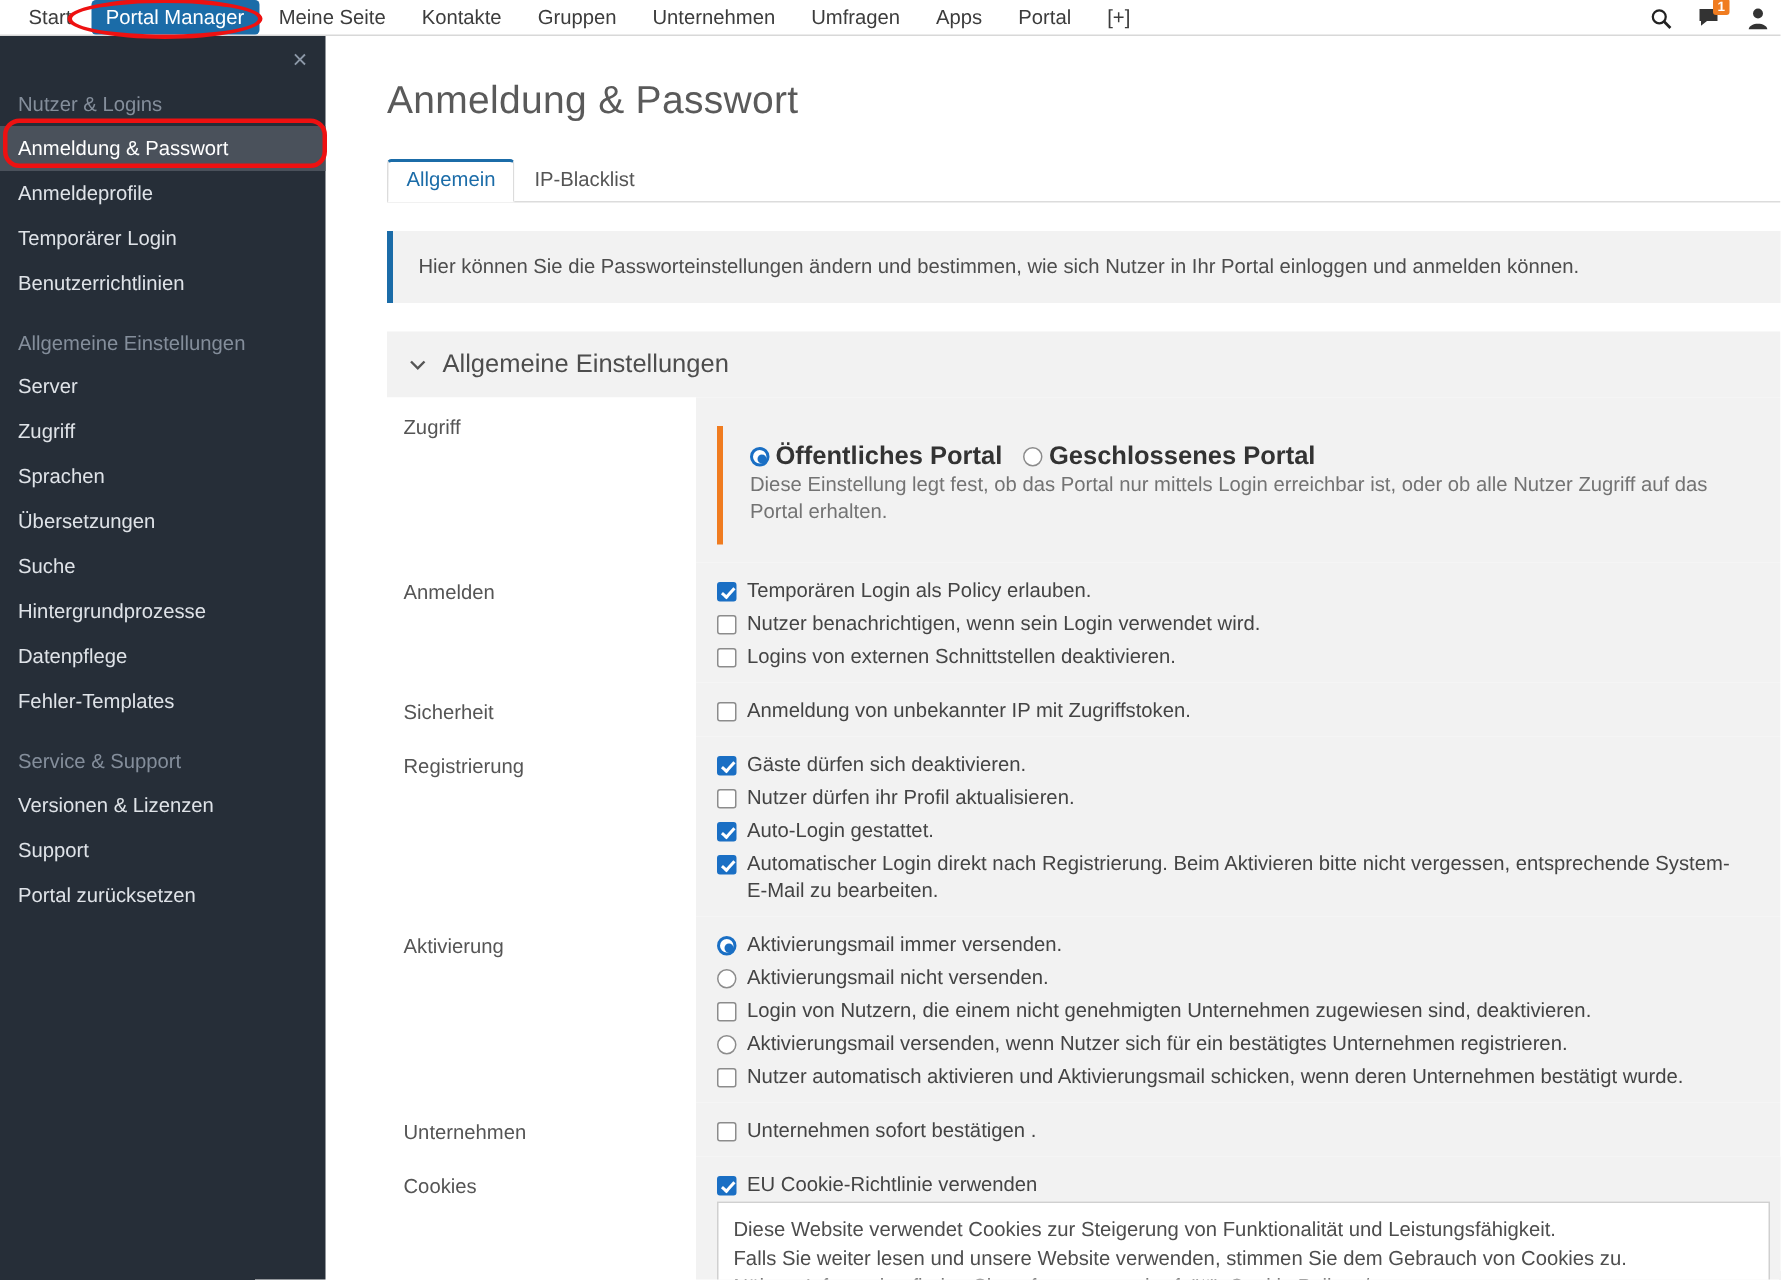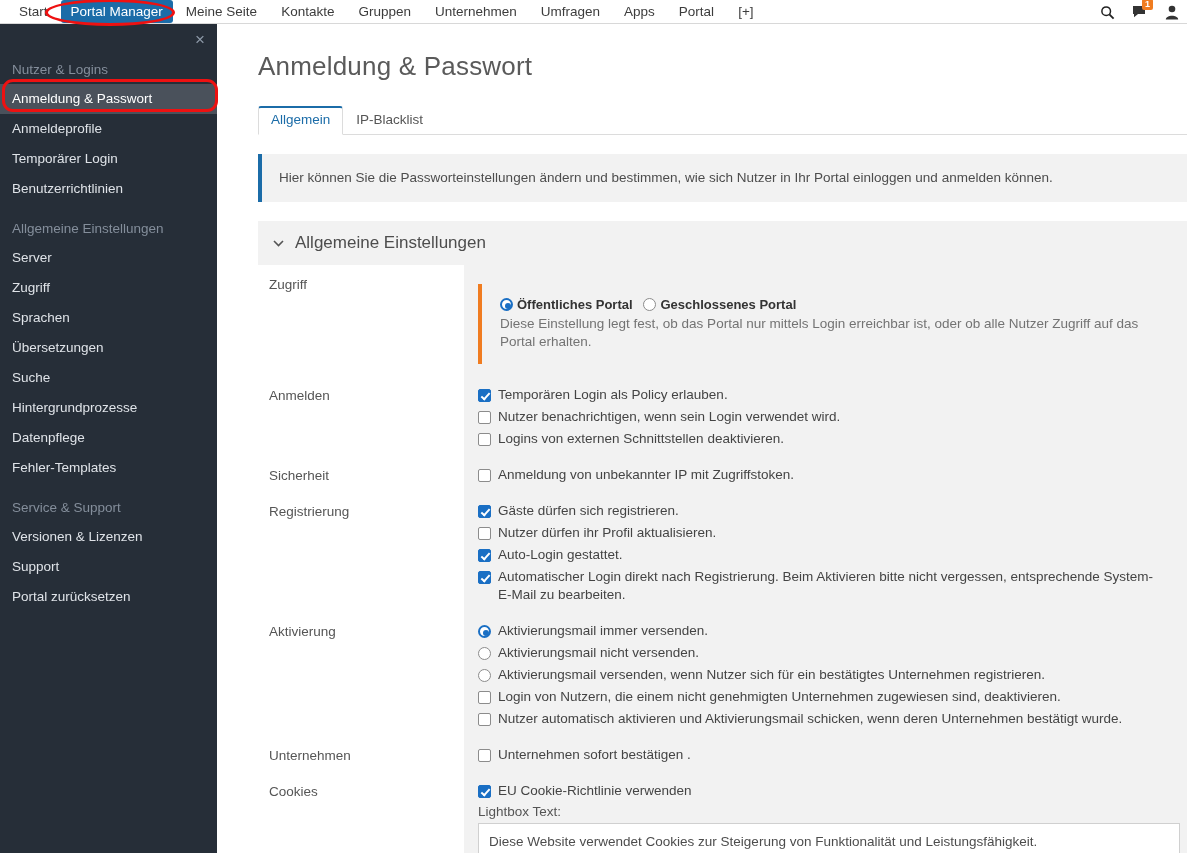--- a/index.html
+++ b/index.html
@@ -134,21 +134,21 @@
   .row-fields {
     flex: 1; background: #f2f2f2;
     padding: 8px 14px 6px 14px;
   }
 
   .accent-block {
     border-left: 4px solid #f07c20;
     padding: 11px 0 13px 18px;
     margin: 11px 0 6px 0;
   }
-  .radio-line { font-size: 13px; color: #333; line-height: 18px; }
+  .radio-line { font-size: 17px; color: #333; line-height: 18px; }
   .radio-inline-label { font-weight: bold; color: #333; }
   .hint {
     font-size: 13.5px; color: #737373; line-height: 18px;
     max-width: 660px; margin-top: 1px;
   }
 
   .opt {
     display: flex; align-items: flex-start; gap: 7px;
     font-size: 13.5px; color: #444;
     padding: 2px 0 2px 0; line-height: 18px; cursor: pointer;
@@ -335,21 +335,21 @@
             <span class="opt-text">Anmeldung von unbekannter IP mit Zugriffstoken.</span>
           </div>
         </div>
       </div>
 
       <div class="row">
         <div class="row-label">Registrierung</div>
         <div class="row-fields">
           <div class="opt">
             <span class="cb checked"></span>
-            <span class="opt-text">Gäste dürfen sich registrieren.</span>
+            <span class="opt-text">Gäste dürfen sich deaktivieren.</span>
           </div>
           <div class="opt">
             <span class="cb"></span>
             <span class="opt-text">Nutzer dürfen ihr Profil aktualisieren.</span>
           </div>
           <div class="opt">
             <span class="cb checked"></span>
             <span class="opt-text">Auto-Login gestattet.</span>
           </div>
           <div class="opt">
@@ -364,29 +364,29 @@
         <div class="row-fields">
           <div class="opt">
             <span class="rb checked"></span>
             <span class="opt-text">Aktivierungsmail immer versenden.</span>
           </div>
           <div class="opt">
             <span class="rb"></span>
             <span class="opt-text">Aktivierungsmail nicht versenden.</span>
           </div>
           <div class="opt">
+            <span class="cb"></span>
+            <span class="opt-text">Login von Nutzern, die einem nicht genehmigten Unternehmen zugewiesen sind, deaktivieren.</span>
+          </div>
+          <div class="opt">
             <span class="rb"></span>
             <span class="opt-text">Aktivierungsmail versenden, wenn Nutzer sich für ein bestätigtes Unternehmen registrieren.</span>
           </div>
           <div class="opt">
             <span class="cb"></span>
-            <span class="opt-text">Login von Nutzern, die einem nicht genehmigten Unternehmen zugewiesen sind, deaktivieren.</span>
-          </div>
-          <div class="opt">
-            <span class="cb"></span>
             <span class="opt-text">Nutzer automatisch aktivieren und Aktivierungsmail schicken, wenn deren Unternehmen bestätigt wurde.</span>
           </div>
         </div>
       </div>
 
       <div class="row">
         <div class="row-label">Unternehmen</div>
         <div class="row-fields">
           <div class="opt">
             <span class="cb"></span>
@@ -395,21 +395,20 @@
         </div>
       </div>
 
       <div class="row">
         <div class="row-label">Cookies</div>
         <div class="row-fields">
           <div class="opt">
             <span class="cb checked"></span>
             <span class="opt-text">EU Cookie-Richtlinie verwenden</span>
           </div>
-          <div class="sub-label">Lightbox Text:</div>
           <div class="textbox" style="white-space: pre-wrap;">Diese Website verwendet Cookies zur Steigerung von Funktionalität und Leistungsfähigkeit.
 Falls Sie weiter lesen und unsere Website verwenden, stimmen Sie dem Gebrauch von Cookies zu.
 Nähere Information finden Sie auf unserer &lt;a href="#"&gt;Cookie Policy&lt;/a&gt;.</div>
         </div>
       </div>
 
     </div>
   </div>
 </div>
 

